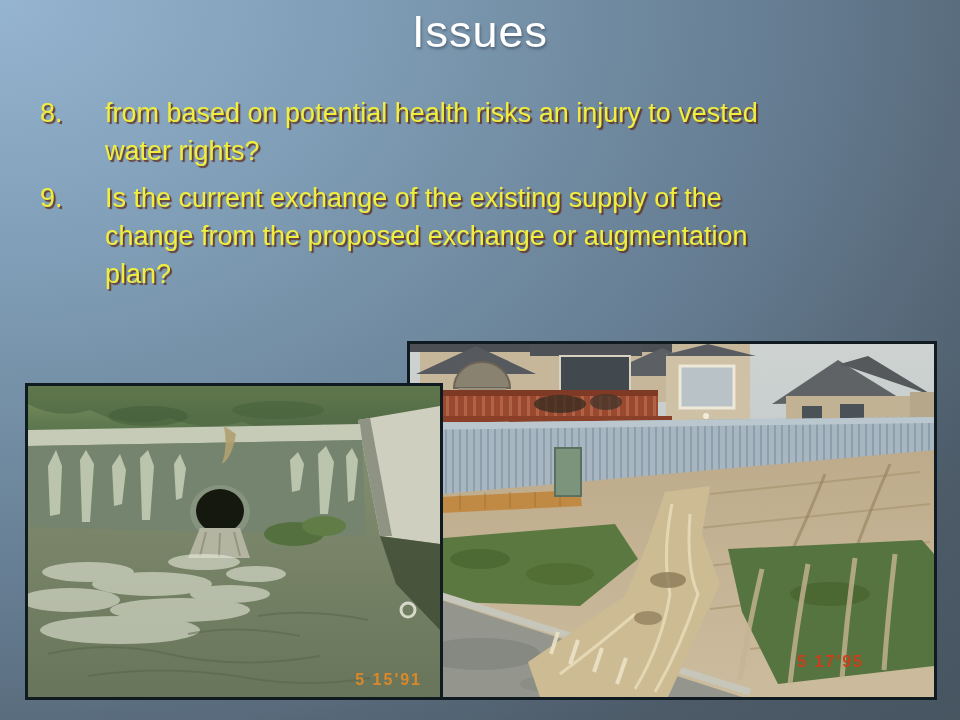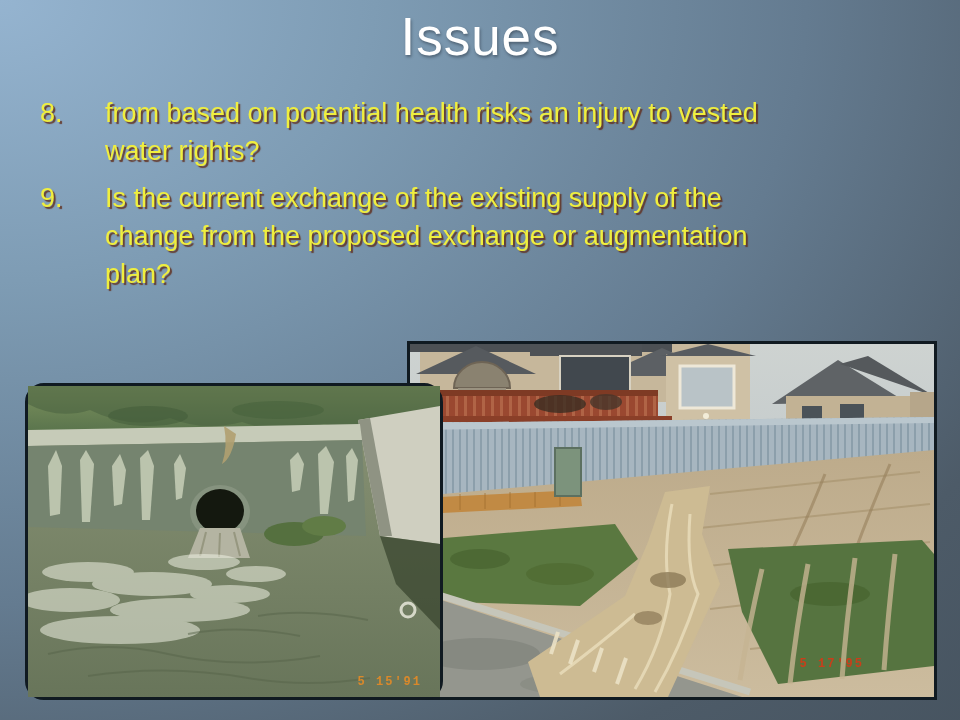--- a/index.html
+++ b/index.html
@@ -4,41 +4,41 @@
 <style>
   html,body { margin:0; padding:0; background:#222; }
   .slide {
     position:relative; width:960px; height:720px; overflow:hidden;
     background: radial-gradient(150% 150% at 0% 0%,
       #95b4d0 0%, #7e9cb4 26%, #647b90 56%, #4d5b68 80%, #45525e 100%);
     font-family:"Liberation Sans", sans-serif;
   }
   .title {
     position:absolute; top:6px; left:0; width:100%; margin:0;
-    text-align:center; font-size:53px; font-weight:400; color:#ffffff;
+    text-align:center; font-size:45px; font-weight:400; color:#ffffff;
     letter-spacing:1px; text-shadow:1px 2px 3px rgba(28,38,48,.45);
   }
   .issues { position:absolute; left:40px; top:94px; width:856px; }
   .item {
     display:flex; margin-bottom:9px;
     color:#f0ef3e; font-size:27px; line-height:38px;
     text-shadow:2px 2px 1px rgba(96,46,28,.85);
   }
   .item .num { width:65px; flex:none; }
   .item .txt { flex:1; }
   .photo {
     position:absolute; box-sizing:border-box;
     border:3px solid #101a21; background:#6b765e;
   }
   .photo svg { display:block; width:100%; height:100%; }
   .photo-left  { left:25px;  top:383px; width:418px; height:317px; z-index:2; }
   .photo-right { left:407px; top:341px; width:530px; height:359px; z-index:1; }
   .stamp {
-    position:absolute; font-family:Liberation Mono, monospace;
-    font-weight:700; font-size:12px; letter-spacing:2px; white-space:nowrap;
+    position:absolute; font-family:Liberation Sans, sans-serif;
+    font-weight:700; font-size:16px; letter-spacing:2px; white-space:nowrap;
   }
   .stamp-left  { right:18px; bottom:8px;  color:#e08a28; opacity:.95; }
   .stamp-right { right:70px; bottom:26px; color:#d03c18; opacity:.95; }
 </style>
 </head>
 <body>
 
 <div class="slide">
 
   <h1 class="title">Issues</h1>
@@ -166,21 +166,21 @@
       <g stroke="#ece2c6" stroke-width="4" opacity=".9" fill="none">
         <path d="M168 296 l-8 24"></path>
           <path d="M192 304 l-8 24"></path>
         <path d="M216 314 l-9 26"></path>
           <path d="M148 288 l-7 22"></path>
       </g>
     </svg>
     <span class="stamp stamp-right">5 17'95</span>
   </figure>
 
-  <figure class="photo photo-left" style="margin:0;border-radius:19px;" aria-label="Concrete culvert discharging muddy storm water into a grassy channel">
+  <figure class="photo photo-left" style="margin:0;" aria-label="Concrete culvert discharging muddy storm water into a grassy channel">
     <svg viewBox="0 0 412 311" preserveAspectRatio="none">
       <defs>
         <linearGradient id="lw" x1="0" y1="0" x2="0" y2="1">
           <stop offset="0" stop-color="#8a9476"></stop>
             <stop offset="1" stop-color="#68755a"></stop>
         </linearGradient>
         <linearGradient id="lg" x1="0" y1="0" x2="0" y2="1">
           <stop offset="0" stop-color="#7d925e"></stop>
             <stop offset="1" stop-color="#55704a"></stop>
         </linearGradient>

